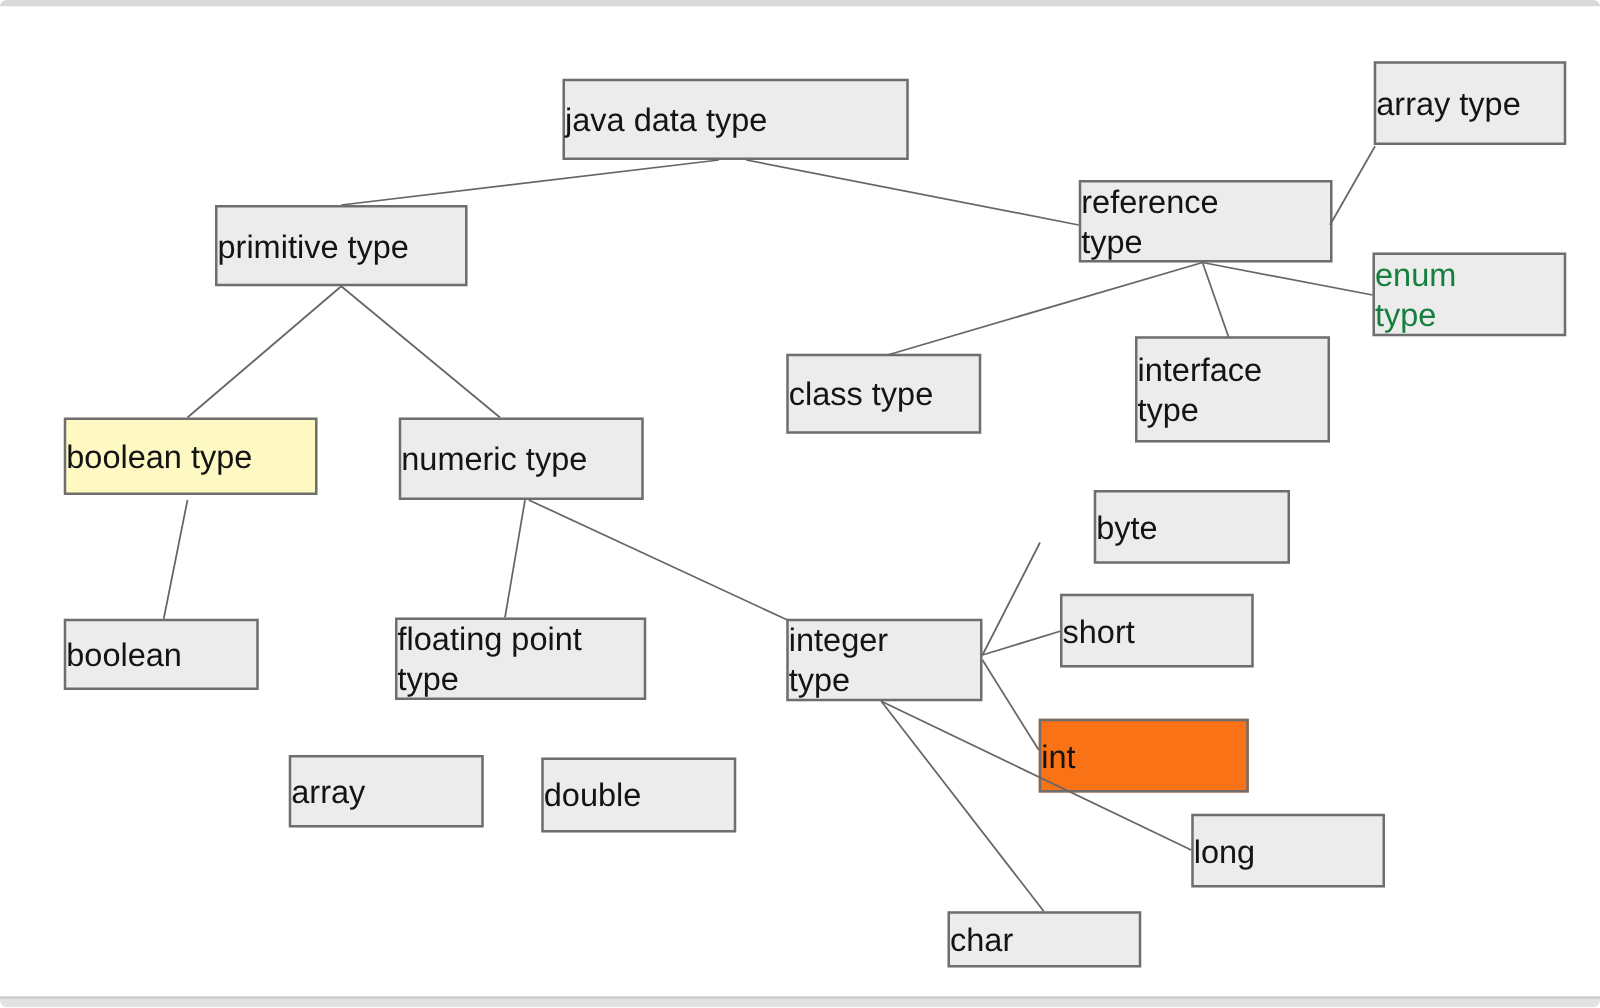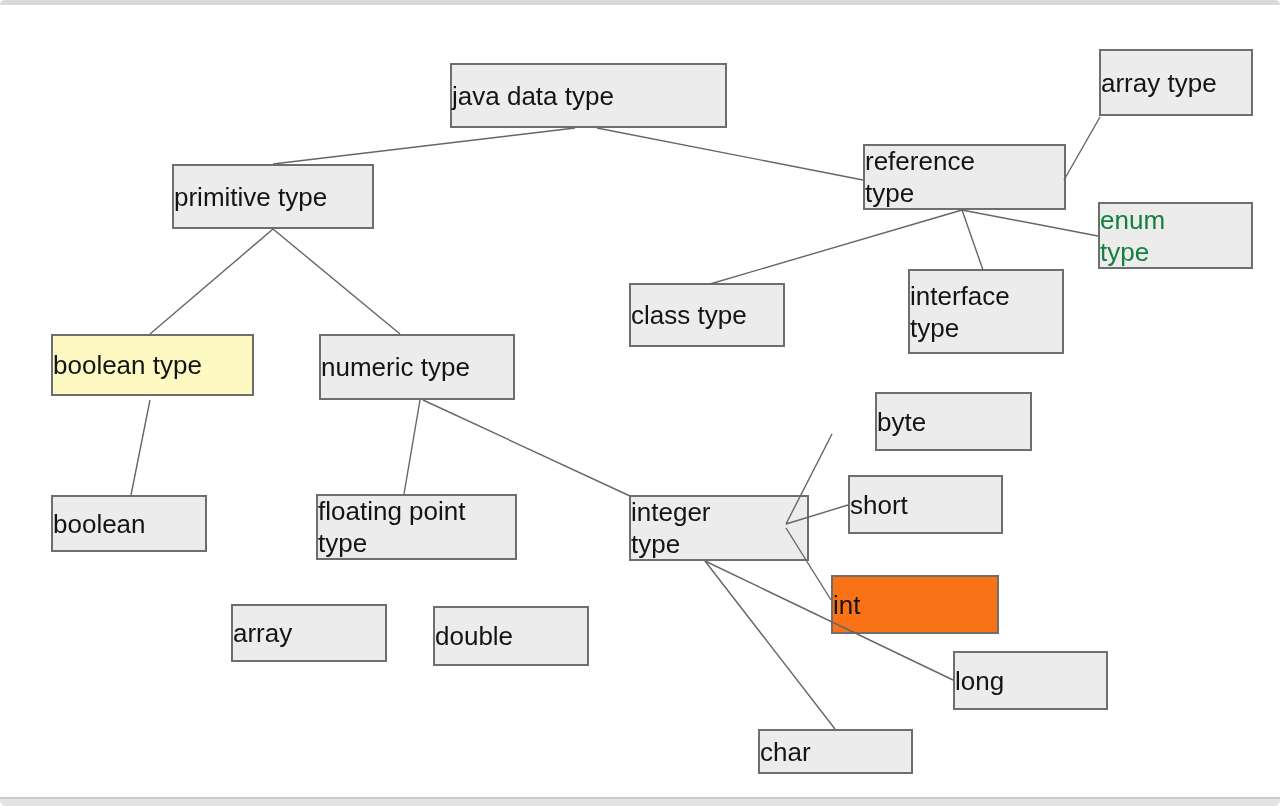--- a/index.html
+++ b/index.html
@@ -90,21 +90,21 @@
       <div class="node" style="left: 319px; top: 334px; width: 196px; height: 66px; background: rgb(236, 236, 236); border-color: rgb(110, 110, 110); color: rgb(20, 20, 20);">
         <div>numeric type</div>
       </div>
       <div class="node" style="left: 51px; top: 495px; width: 156px; height: 57px; background: rgb(236, 236, 236); border-color: rgb(110, 110, 110); color: rgb(20, 20, 20);">
         <div>boolean</div>
       </div>
       <div class="node" style="left: 303px; top: 494px; width: 201px; height: 66px; background: rgb(236, 236, 236); border-color: rgb(110, 110, 110); color: rgb(20, 20, 20); margin-left: 13px;">
         <div>floating point</div>
         <div>type</div>
       </div>
-      <div class="node" style="left: 629px; top: 495px; width: 180px; height: 66px; background: rgb(236, 236, 236); border-color: rgb(110, 110, 110); color: rgb(20, 20, 20);">
+      <div class="node" style="left: 629px; top: 495px; width: 157px; height: 66px; background: rgb(236, 236, 236); border-color: rgb(110, 110, 110); color: rgb(20, 20, 20);">
         <div>integer</div>
         <div>type</div>
       </div>
       <div class="node" style="left: 231px; top: 604px; width: 156px; height: 58px; background: rgb(236, 236, 236); border-color: rgb(110, 110, 110); color: rgb(20, 20, 20);">
         <div>array</div>
       </div>
       <div class="node" style="left: 433px; top: 606px; width: 156px; height: 60px; background: rgb(236, 236, 236); border-color: rgb(110, 110, 110); color: rgb(20, 20, 20);">
         <div>double</div>
       </div>
       <div class="node" style="left: 832px; top: 392px; width: 157px; height: 59px; background: rgb(236, 236, 236); border-color: rgb(110, 110, 110); color: rgb(20, 20, 20); margin-left: 43px;">

